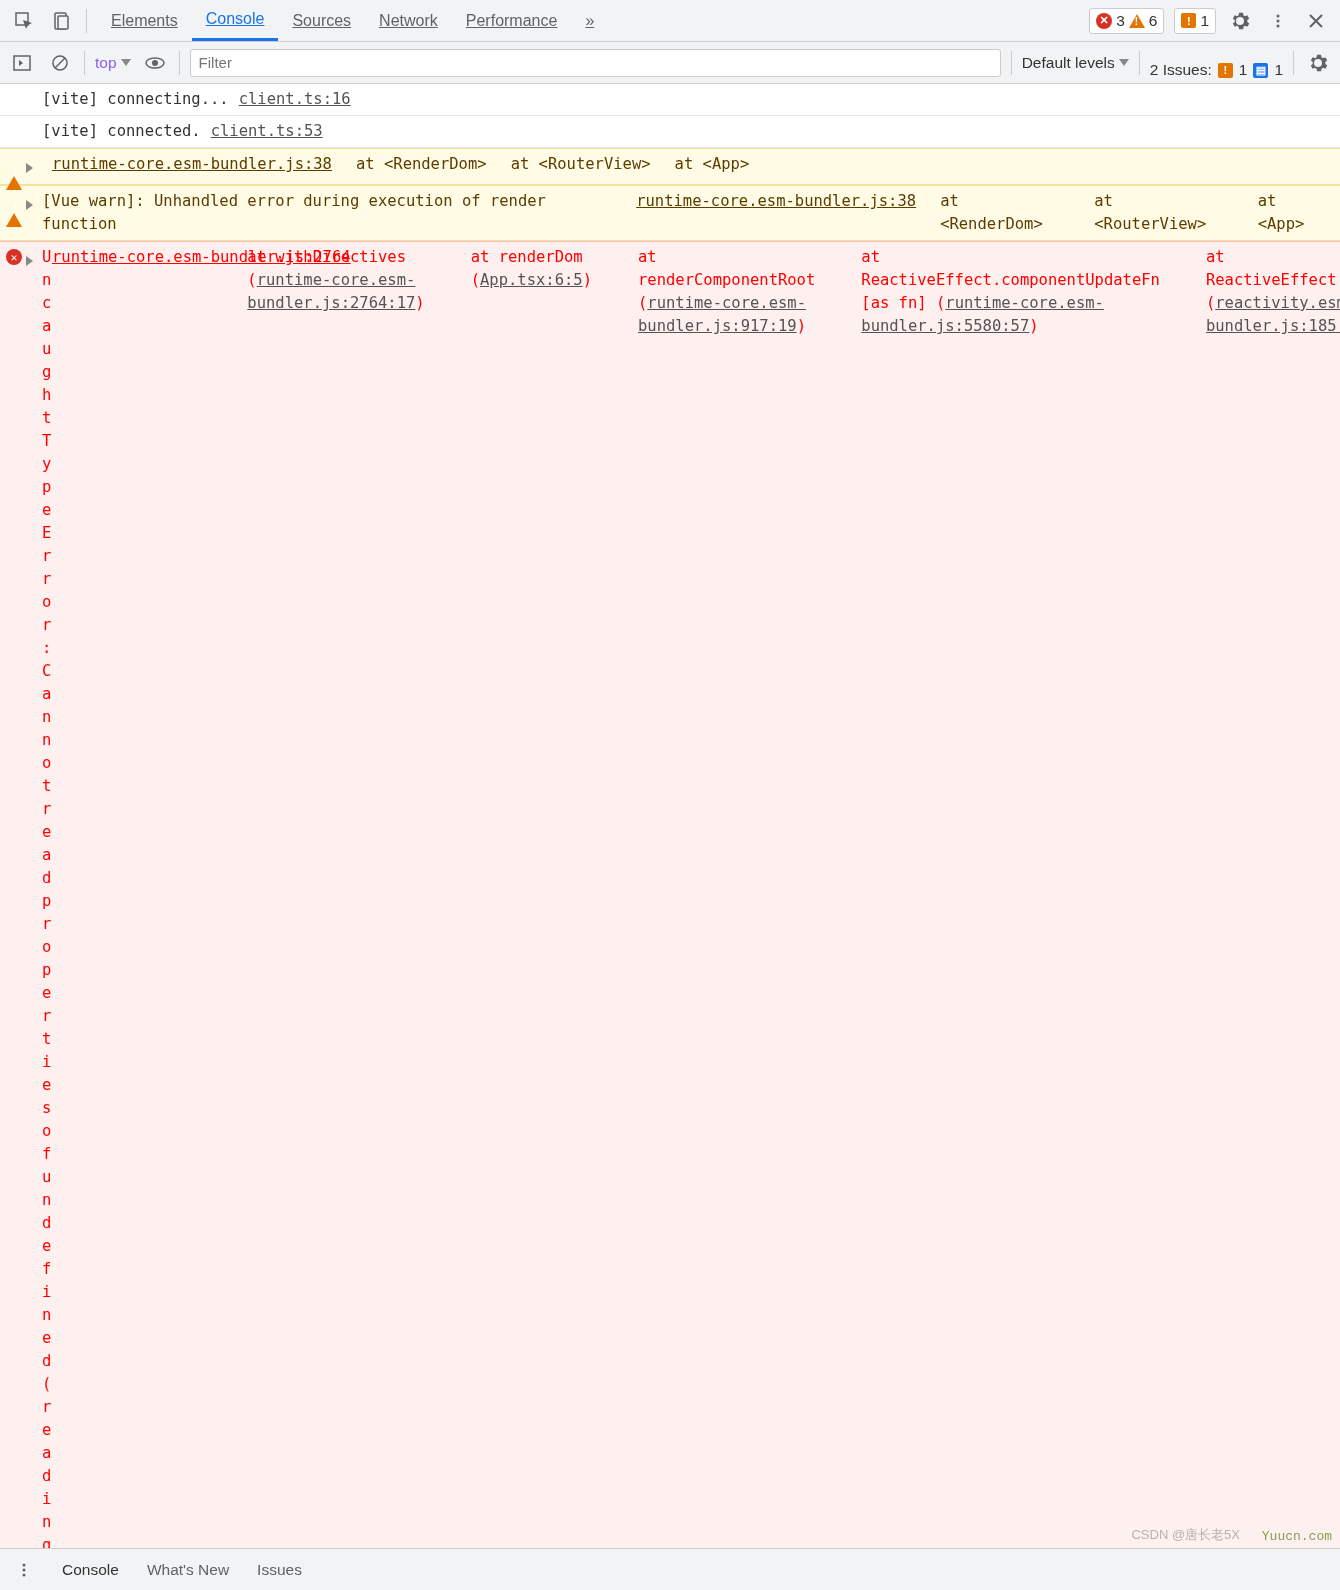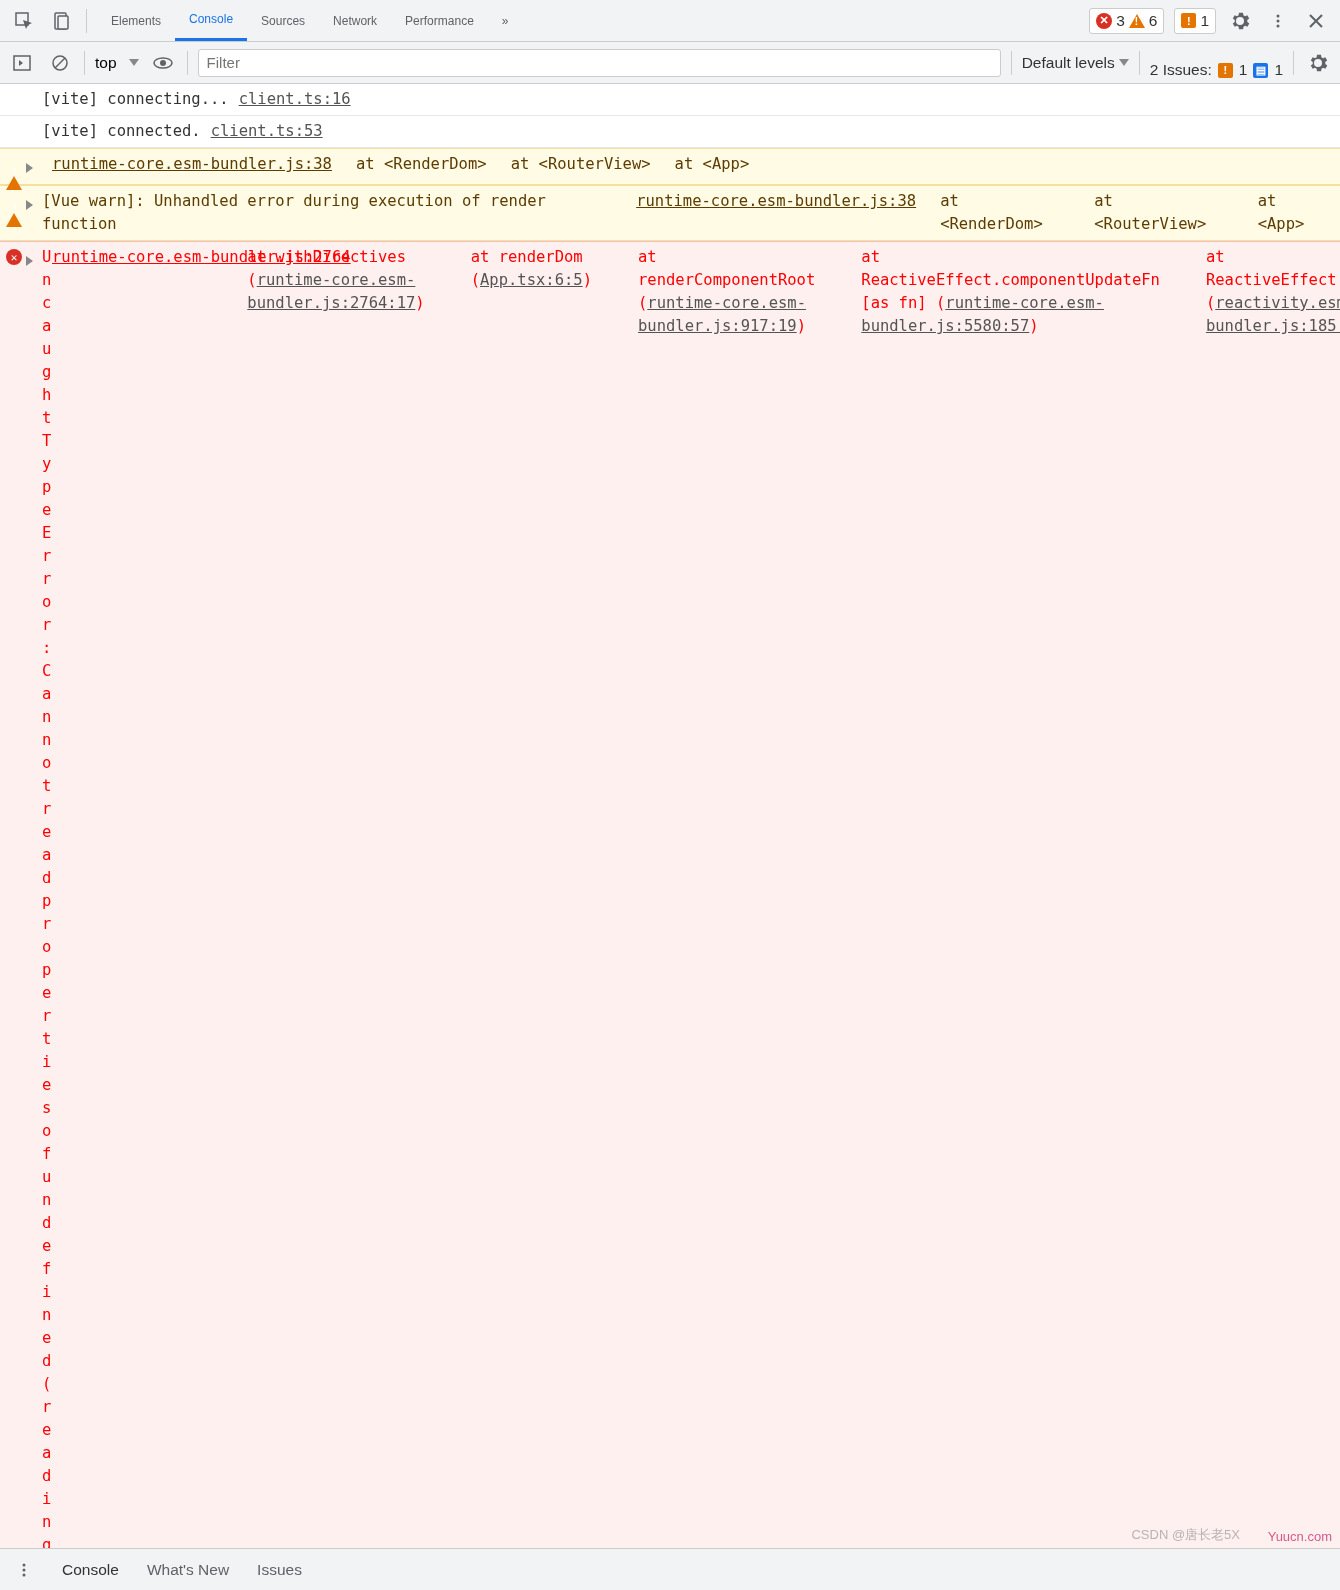--- a/index.html
+++ b/index.html
@@ -1,28 +1,28 @@
 <!DOCTYPE html>
 <html><head>
 <meta charset="utf-8">
 <style>
 *{box-sizing:border-box;margin:0;padding:0;}
 body{font-family:-apple-system,BlinkMacSystemFont,"Segoe UI",sans-serif;font-size:15.5px;color:#333;background:#fff;width:1340px;height:1590px;overflow:hidden;position:relative;}
 .mono{font-family:Menlo,Monaco,Consolas,monospace;font-size:15.5px;}
 .tabbar{display:flex;align-items:center;height:42px;border-bottom:1px solid #ccc;background:#f1f3f4;}
 .tabbar-left{display:flex;align-items:center;padding:0 10px;gap:10px;}
 .tabbar-tabs{display:flex;align-items:center;height:100%;}
-.tab{padding:0 14px;height:100%;display:flex;align-items:center;color:#5f6368;cursor:pointer;font-size:12px;}
+.tab{padding:0 14px;height:100%;display:flex;align-items:center;color:#5f6368;cursor:pointer;font-size:16px;text-decoration:underline;}
 .tab.active{color:#1a73e8;border-bottom:3px solid #1a73e8;font-weight:500;}
 .tabbar-right{margin-left:auto;display:flex;align-items:center;gap:10px;padding-right:10px;}
 .badge-group{display:flex;align-items:center;background:#fff;border:1px solid #ccc;border-radius:3px;padding:2px 6px;gap:4px;height:26px;}
 .icon-btn{width:28px;height:28px;display:flex;align-items:center;justify-content:center;color:#5f6368;cursor:pointer;}
 .toolbar{display:flex;align-items:center;height:42px;border-bottom:1px solid #ccc;background:#f1f3f4;padding:0 8px;gap:10px;}
 .toolbar .sep{width:1px;height:24px;background:#ccc;}
-.context-sel{display:flex;align-items:center;gap:12px;color:#000000;cursor:pointer;}
+.context-sel{display:flex;align-items:center;gap:4px;color:#8b5cf6;cursor:pointer;}
 .filter-input{flex:1;height:28px;border:1px solid #ccc;border-radius:3px;padding:0 8px;background:#fff;color:#888;font-size:15px;}
 .levels{display:flex;align-items:center;gap:4px;cursor:pointer;}
 .issues{display:flex;align-items:center;gap:6px;cursor:pointer;margin-top:15px;}
 .messages{overflow-y:auto;height:calc(100% - 42px - 42px - 42px);}
 .msg{display:flex;padding:4px 8px 4px 6px;border-bottom:1px solid #e8e8e8;line-height:23px;}
 .msg.log{background:#fff;align-items:flex-end;}
 .msg.warn{background:#fffbe5;border-top:1px solid #f5e0a0;border-bottom:1px solid #f5e0a0;color:#5c3c00;}
 .msg.err{background:#fff0f0;border-top:1px solid #f0c0c0;border-bottom:1px solid #f0c0c0;color:#ff0000;}
 .msg-icon{width:20px;flex-shrink:0;padding-top:3px;}
 .msg-expand{width:16px;flex-shrink:0;padding-top:4px;color:#888;}
@@ -32,21 +32,21 @@
 .msg-src a,.link{color:#545454;text-decoration:underline;cursor:pointer;}
 .msg.warn .msg-src a{color:#5c3c00;}
 .msg.err .msg-src a{color:#ff0000;}
 .stack-line{padding-left:46px;}
 .comp-line{padding-left:24px;}
 .err .msg-text,.err .stack-line{color:#ff0000;}
 .warn .msg-text,.warn .comp-line{color:#5c3c00;}
 .drawer{position:absolute;bottom:0;left:0;right:0;height:42px;border-top:1px solid #ccc;background:#f1f3f4;display:flex;align-items:center;padding:0 10px;gap:24px;}
 .drawer-tab{color:#5f6368;cursor:pointer;}
 .drawer-tab.active{color:#333;font-weight:500;}
-.watermark{position:absolute;right:8px;bottom:46px;color:#be185d;font-size:13px;opacity:.7;}
+.watermark{position:absolute;right:8px;bottom:46px;color:#4d7c0f;font-size:13px;opacity:.7;font-family:Liberation Mono, monospace;}
 .csdn{position:absolute;right:100px;bottom:46px;color:#999;font-size:13px;opacity:.7;}
 svg{display:block;}
 .err-circle{width:16px;height:16px;border-radius:50%;background:#d93025;color:#fff;display:flex;align-items:center;justify-content:center;font-size:11px;font-weight:bold;}
 .warn-tri{width:0;height:0;border-left:8px solid transparent;border-right:8px solid transparent;border-bottom:14px solid #e37400;position:relative;}
 .warn-tri::after{content:"!";position:absolute;left:-2px;top:2px;color:#fff;font-size:10px;font-weight:bold;}
 .info-sq{width:15px;height:15px;background:#e37400;color:#fff;display:flex;align-items:center;justify-content:center;font-size:11px;font-weight:bold;border-radius:2px;}
 .blue-sq{width:15px;height:15px;background:#1a73e8;color:#fff;display:flex;align-items:center;justify-content:center;font-size:11px;font-weight:bold;border-radius:2px;}
 .tri{display:inline-block;width:0;height:0;border-top:5px solid transparent;border-bottom:5px solid transparent;border-left:7px solid #888;}
 .tri-d{display:inline-block;width:0;height:0;border-left:5px solid transparent;border-right:5px solid transparent;border-top:7px solid #888;}
 </style>

